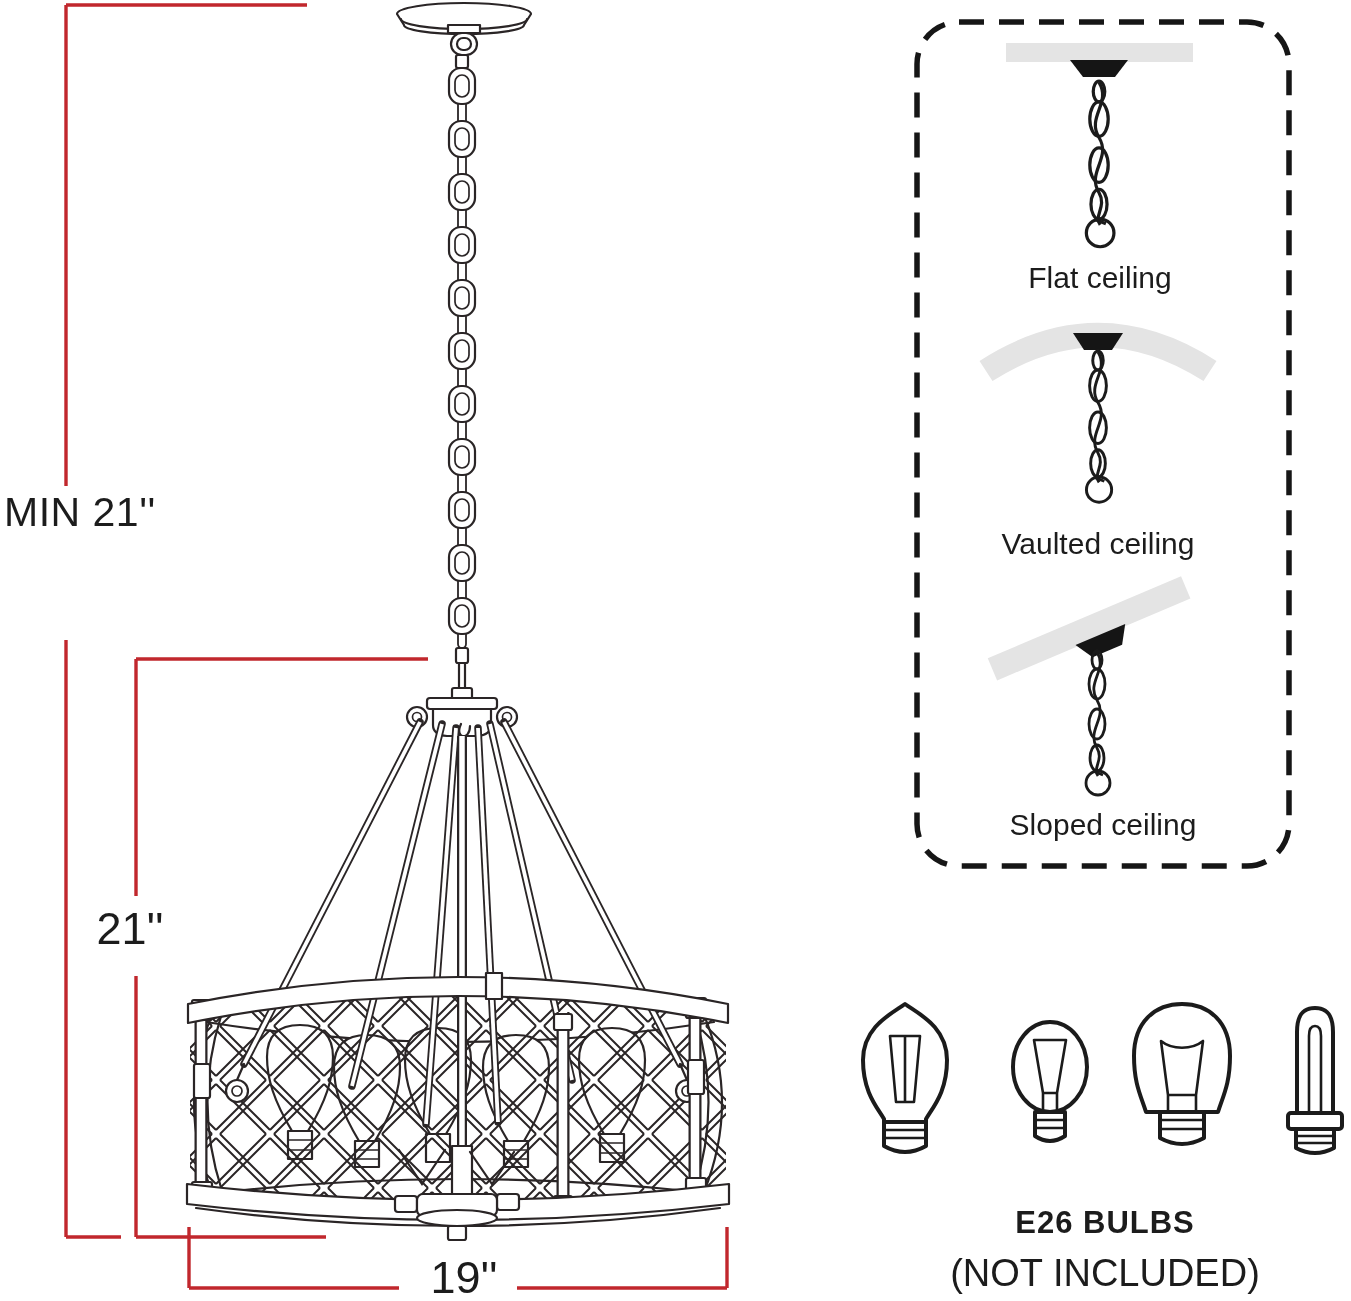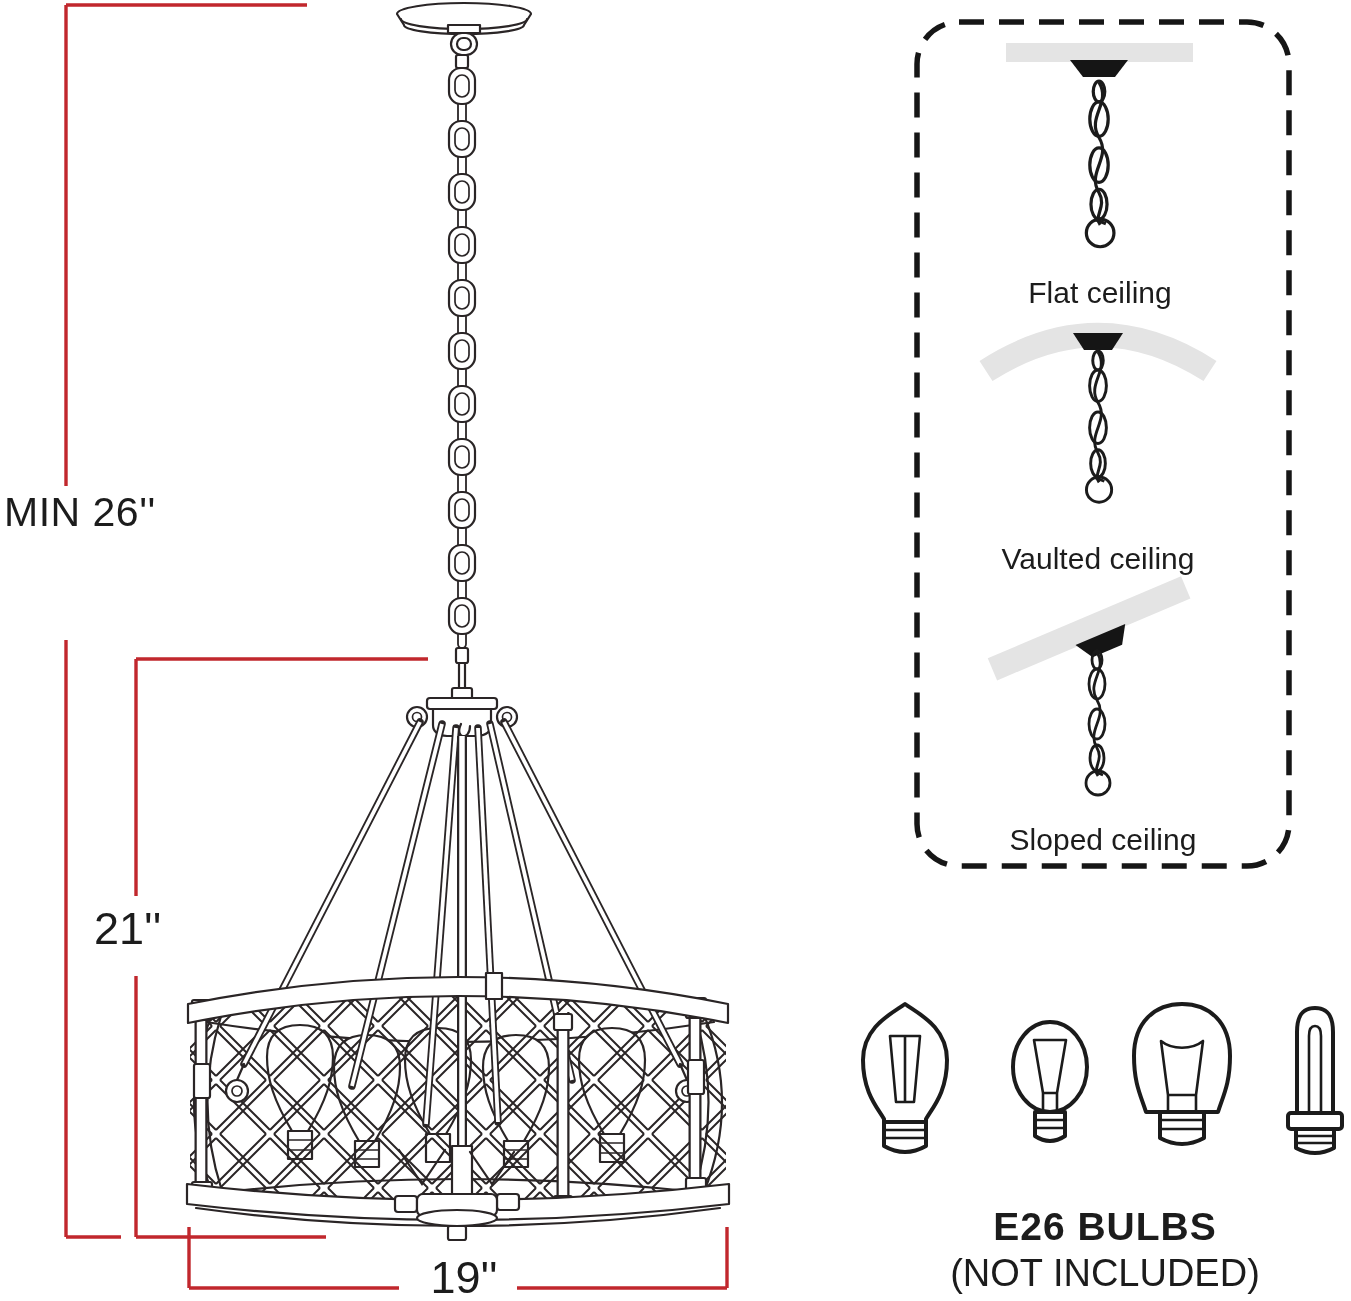--- a/index.html
+++ b/index.html
@@ -1,27 +1,27 @@
 <!DOCTYPE html>
 <html style="--dimension-line: #C1272D; --line-art: #2A2526; --ceiling-fill: #E4E4E4; --canopy-black: #151515; --text: #1C1C1C; --background: #FFFFFF;"><head>
 <meta charset="utf-8">
 <style>
   html,body{margin:0;padding:0;background:#fff;}
   #stage{position:relative;width:1351px;height:1301px;background:#fff;overflow:hidden;
          font-family:"Liberation Sans",sans-serif;}
   #art{position:absolute;left:0;top:0;}
   .txt{position:absolute;color:var(--text,#1c1c1c);white-space:nowrap;}
   .spec{left:4px;top:486px;font-size:41px;line-height:53px;letter-spacing:.5px;}
-  .d21{left:94px;top:903px;width:84px;font-size:45px;text-align:left;}
+  .d21{left:88px;top:903px;width:84px;font-size:45px;text-align:center;}
   .d19{left:416px;top:1252px;width:96px;font-size:45px;text-align:center;}
-  .cap{font-size:30px;text-align:center;margin-top:15px;}
+  .cap{font-size:30px;text-align:center;}
   .cap-flat{left:1000px;top:261px;width:200px;}
   .cap-vaulted{left:980px;top:527px;width:236px;}
   .cap-sloped{left:990px;top:808px;width:226px;}
-  .e26{left:935px;top:1205px;width:340px;font-size:39px;font-weight:bold;
+  .e26{left:935px;top:1205px;width:340px;font-size:31px;font-weight:bold;
        letter-spacing:1px;text-align:center;}
   .e26sub{left:920px;top:1252px;width:370px;font-size:38px;text-align:center;}
   
   .k{fill:none;stroke:#2a2526;stroke-width:2.2;stroke-linecap:round;}
   .k2{fill:none;stroke:#2a2526;stroke-width:1.7;}
   .w{fill:#fff;stroke:#2a2526;stroke-width:2.2;stroke-linejoin:round;}
   .e{fill:#fff;stroke:#2a2526;stroke-width:1.8;}
   .r{fill:none;stroke:var(--dimension-line,#C1272D);stroke-width:3.4;}
   .rodb{stroke:#2a2526;stroke-width:7.5;stroke-linecap:round;fill:none;}
   .rodw{stroke:#fff;stroke-width:3.8;stroke-linecap:butt;fill:none;}
@@ -263,21 +263,21 @@
       <path class="bl" d="M1297,1113 V1032 C1297,1015 1303,1008 1315,1008 C1327,1008 1333,1015 1333,1032 V1113 Z"></path>
       <path class="bli" d="M1309,1113 V1036 C1309,1029 1311,1026 1315,1026 C1319,1026 1321,1029 1321,1036 V1113"></path>
       <rect class="bl" x="1288" y="1113" width="54" height="16" rx="3"></rect>
       <path class="bl" d="M1296,1129 H1334 V1148 Q1315,1158 1296,1148 Z"></path>
       <path class="bli" d="M1296,1136 H1334 M1297,1143 H1333"></path>
     </g>
   </g>
 </svg>
 
   <div class="txt spec">
-    <div>MIN 26''</div>
+    <div>MIN 21''</div>
   </div>
   <div class="txt d21">21''</div>
   <div class="txt d19">19''</div>
 
   <div class="txt cap cap-flat">Flat ceiling</div>
   <div class="txt cap cap-vaulted">Vaulted ceiling</div>
   <div class="txt cap cap-sloped">Sloped ceiling</div>
 
   <div class="txt e26">E26 BULBS</div>
   <div class="txt e26sub">(NOT INCLUDED)</div>

